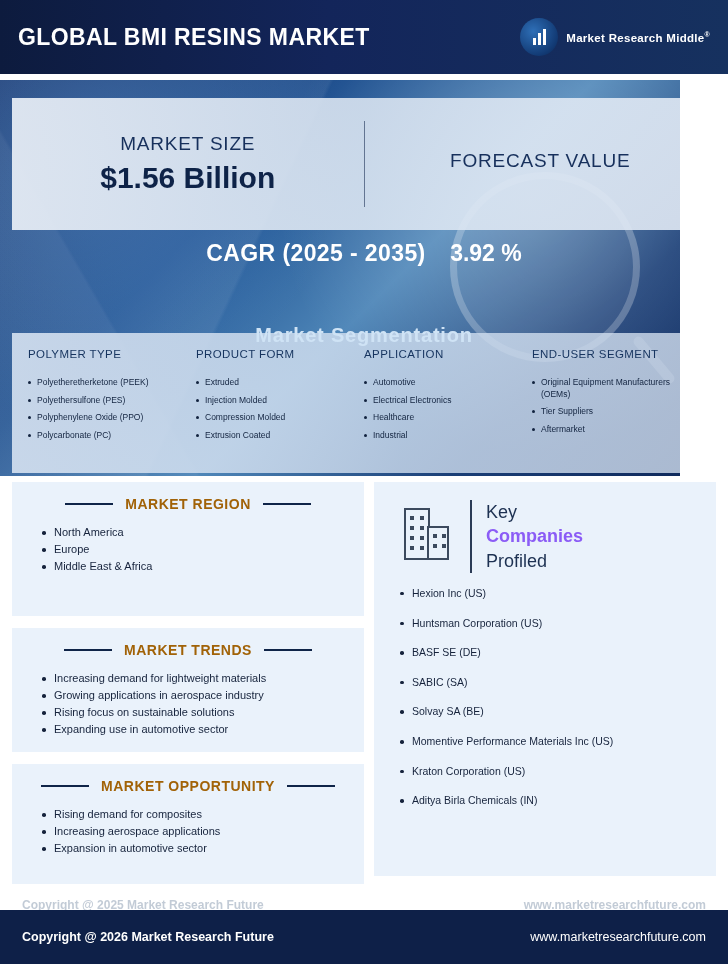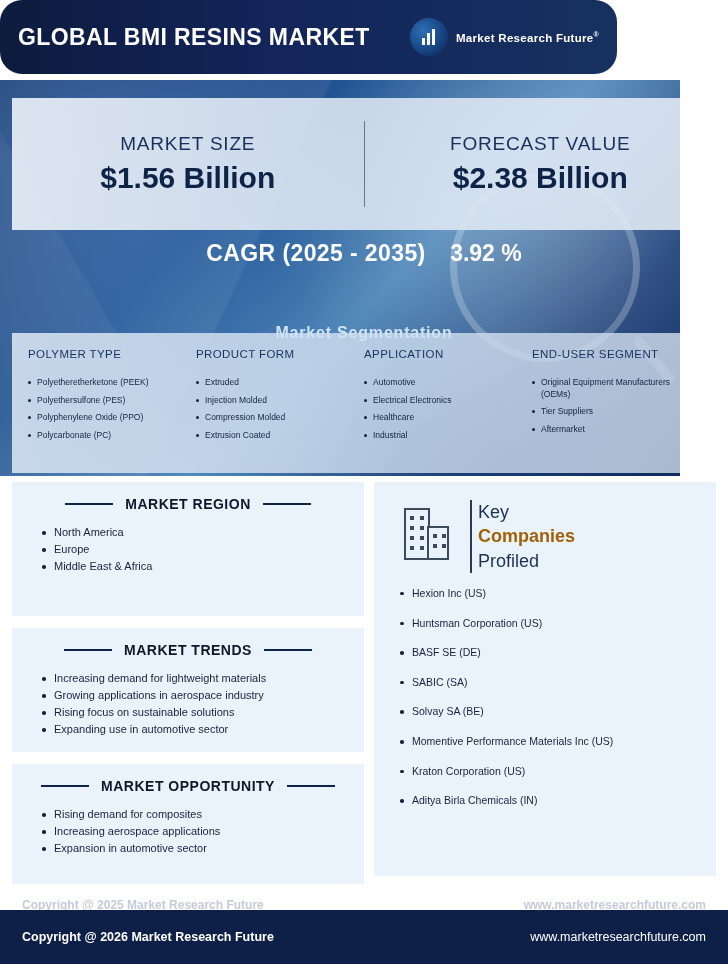--- a/index.html
+++ b/index.html
@@ -10,25 +10,24 @@
     overflow: hidden;
   }
   .page {
     position: relative;
     width: 728px; height: 964px;
     background: #ffffff;
   }
 
   
   .header {
-    position: absolute; left: 0; top: 0; width: 617px; height: 74px;
+    position: absolute; left: 0; top: 0; width: 728px; height: 74px;
     background: linear-gradient(90deg, #0d1b3e 0%, #13255a 45%, #16315f 100%);
     display: flex; align-items: center; justify-content: space-between;
     padding: 0 18px;
-    border-radius: 22px;
   }
   .header-title {
     color: #ffffff;
     font-size: 23px;
     font-weight: bold;
     letter-spacing: 0.4px;
     text-transform: uppercase;
   }
   .logo-wrap { display: flex; align-items: center; gap: 8px; }
   .logo-mark {
@@ -89,21 +88,21 @@
 
   .cagr-row {
     position: absolute; left: 0; top: 160px; width: 728px;
     text-align: center; color: #ffffff;
   }
   .cagr-label { font-size: 23px; font-weight: bold; letter-spacing: 0.4px; }
   .cagr-value { font-size: 23px; font-weight: bold; margin-left: 20px; }
 
   .segmentation-title {
     position: absolute; left: 0; top: 300px; width: 728px;
-    text-align: center; color: #cfe3f5; font-size: 16px;
+    text-align: center; color: #cfe3f5; font-size: 20px;
     font-weight: bold; letter-spacing: 0.8px;
   }
 
   .seg-panel {
     position: absolute; left: 12px; top: 253px; width: 704px; height: 140px;
     background: linear-gradient(90deg, rgba(214,226,241,0.9) 0%, rgba(205,220,238,0.82) 55%, rgba(214,226,241,0.78) 100%);
     display: flex; padding: 14px 16px 10px 16px;
   }
   .seg-col { flex: 1; padding-right: 10px; }
   .seg-col h4 {
@@ -127,21 +126,21 @@
     background: #ffffff; display: flex; gap: 10px; padding: 6px 12px 0 12px;
   }
   .col-left { width: 352px; display: flex; flex-direction: column; gap: 12px; }
   .col-right { flex: 1; }
 
   .card {
     background: #eaf2fb; padding: 14px 16px 16px 16px;
   }
   .card-title {
     text-align: center; font-size: 14px; font-weight: bold;
-    color: #0f172a; letter-spacing: 0.5px; text-transform: uppercase;
+    color: #a16207; letter-spacing: 0.5px; text-transform: uppercase;
     display: flex; align-items: center; justify-content: center; gap: 12px;
     margin-bottom: 12px;
   }
   .card-title .rule { width: 48px; height: 2px; background: #0f2448; display: block; }
   .card ul { list-style: none; padding-left: 14px; }
   .card li {
     font-size: 11px; color: #16233c; line-height: 1.55; position: relative; padding-left: 12px;
   }
   .card li:before {
     content: ""; position: absolute; left: 0; top: 7px;
@@ -161,23 +160,23 @@
     position: absolute; left: 10px; top: 2px; width: 26px; height: 52px;
     border: 2px solid #3c4a5e; background: #eaf2fb;
   }
   .bldg-icon .b2 {
     position: absolute; left: 33px; top: 20px; width: 22px; height: 34px;
     border: 2px solid #3c4a5e; background: #eaf2fb;
   }
   .bldg-icon .win {
     position: absolute; width: 4px; height: 4px; background: #3c4a5e;
   }
-  .companies-title { border-left: 2px solid #2b3b56; padding-left: 6px; }
+  .companies-title { border-left: 2px solid #2b3b56; padding-left: 14px; }
   .companies-title .l1 { font-size: 18px; color: #1d3152; line-height: 1.35; }
-  .companies-title .l2 { font-size: 18px; color: #a16207; font-weight: bold; line-height: 1.35; }
+  .companies-title .l2 { font-size: 18px; color: #8b5cf6; font-weight: bold; line-height: 1.35; }
   .companies-title .l3 { font-size: 18px; color: #1d3152; line-height: 1.35; }
   .companies ul { list-style: none; padding-left: 4px; }
   .companies li {
     font-size: 10.5px; color: #16233c; line-height: 1.3; margin-bottom: 16px;
     position: relative; padding-left: 14px;
   }
   .companies li:before {
     content: ""; position: absolute; left: 2px; top: 5px;
     width: 3.5px; height: 3.5px; border-radius: 50%; background: #16233c;
   }
@@ -206,37 +205,36 @@
   <div class="header">
     <div class="header-title">Global BMI Resins Market</div>
     <div class="logo-wrap">
       <div class="logo-mark">
         <span class="logo-bars">
             <i></i>
             <i></i>
             <i></i>
           </span>
       </div>
-      <div class="logo-text"><span>Market Research Future</span><span class="logo-reg">®</span></div>
+      <div class="logo-text"><span>Market Research Middle</span><span class="logo-reg">®</span></div>
     </div>
   </div>
 
   <div class="hero">
     <div class="hero-deco"></div>
     <div class="hero-magnifier"></div>
 
     <div class="stats-band">
       <div class="stat">
         <div class="stat-label">Market Size</div>
         <div class="stat-value">$1.56 Billion</div>
       </div>
       <div class="stat-divider"></div>
       <div class="stat">
         <div class="stat-label">Forecast Value</div>
-        <div class="stat-value">$2.38 Billion</div>
       </div>
     </div>
 
     <div class="cagr-row">
       <span class="cagr-label">CAGR (2025 - 2035)</span>
       <span class="cagr-value">3.92 %</span>
     </div>
 
     <div class="seg-panel">
       <div class="seg-col">

